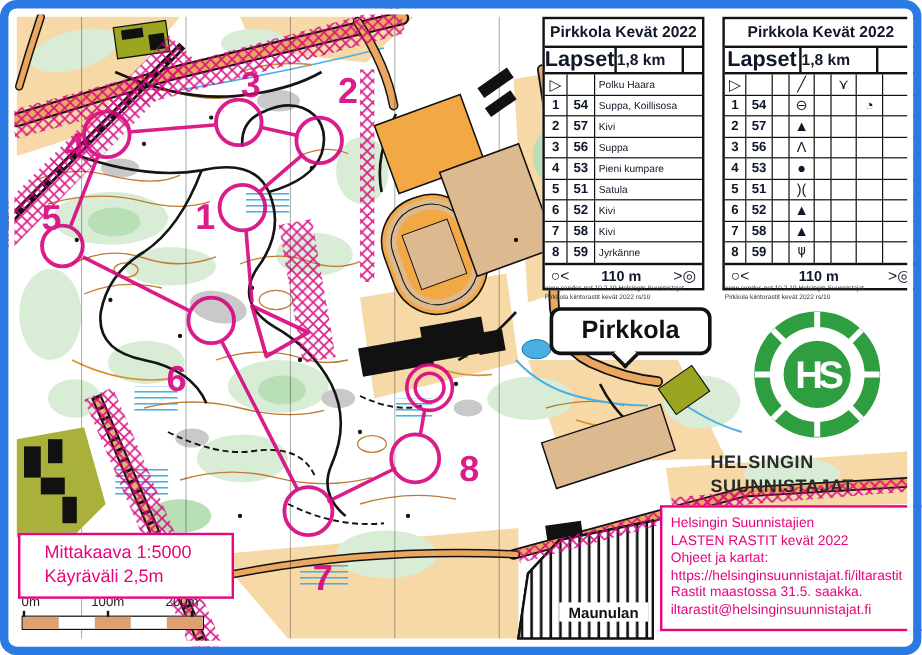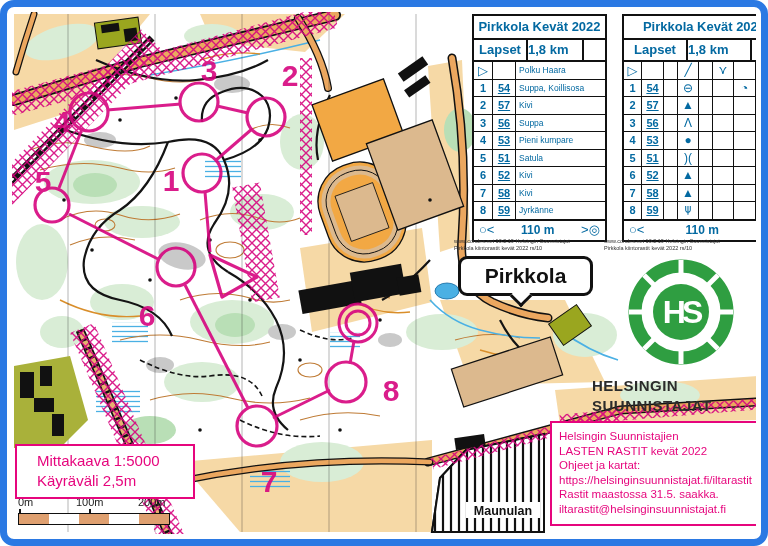--- a/index.html
+++ b/index.html
@@ -3,42 +3,42 @@
 <meta charset="utf-8">
 <style>
   html,body{margin:0;padding:0;background:#ffffff;}
   body{width:768px;height:546px;position:relative;overflow:hidden;
        font-family:"Liberation Sans",sans-serif;}
   .map-svg{position:absolute;left:0;top:0;z-index:1;}
   .frame{position:absolute;inset:0;border:7px solid #2b79e3;border-radius:14px;
          box-shadow:inset 0 0 0 5px #ffffff;z-index:60;pointer-events:none;}
   
   .sheet{position:absolute;background:#ffffff;border:2px solid #111;z-index:20;
-         color:#0369a1;margin-left:20px;}
+         color:#0f172a;}
   .sheet1{left:452px;top:14px;width:131px;}
   .sheet2{left:602px;top:14px;width:160px;}
   .sh-title{font-weight:bold;font-size:13px;text-align:center;line-height:22px;
             height:22px;border-bottom:2px solid #111;white-space:nowrap;}
   .sh-class{display:flex;height:20px;border-bottom:2px solid #111;}
-  .sh-class .cls{flex:0 0 52px;font-weight:bold;font-size:13px;text-align:center;
+  .sh-class .cls{flex:0 0 52px;font-weight:bold;font-size:18px;text-align:center;
                  line-height:19px;border-right:2px solid #111;}
   .sheet2 .sh-class .cls{flex-basis:62px;}
   .sh-class .len{flex:0 0 54px;font-weight:bold;font-size:13px;
                  line-height:19px;border-right:2px solid #111;}
   .sheet2 .sh-class .len{flex-basis:62px;}
   .sh-class .blank{flex:1;}
   .grid{display:grid;}
   .sheet1 .grid{grid-template-columns:19px 23px 1fr;grid-auto-rows:17.5px;}
   .sheet2 .grid{grid-template-columns:18px 22px 14px 21px 14px 21px 22px 1fr;
                 grid-auto-rows:17.5px;}
   .cell{border-right:1px solid #111;border-bottom:1px solid #111;
         font-size:9px;display:flex;align-items:center;overflow:hidden;}
   .cell.last{border-right:none;}
   .c-num{justify-content:center;font-weight:bold;font-size:11px;}
-  .c-code{justify-content:center;font-weight:bold;font-size:11px;text-decoration:underline;}
+  .c-code{justify-content:center;font-weight:bold;font-size:11px;}
   .c-desc{padding-left:3px;font-size:8.5px;white-space:nowrap;}
   .c-sym{justify-content:center;font-size:12px;}
   .start-glyph{font-size:13px;justify-content:center;}
   .rot180{display:inline-block;transform:rotate(180deg);}
   .sh-foot{display:flex;align-items:center;height:19px;border-top:1px solid #111;
            padding:0 5px;}
   .sh-foot .fglyph{font-size:13px;line-height:18px;}
   .sh-foot .fdist{flex:1;text-align:center;font-weight:bold;font-size:12px;}
   .attr{position:absolute;z-index:21;font-size:5.5px;color:#333;line-height:7px;
         white-space:nowrap;}

